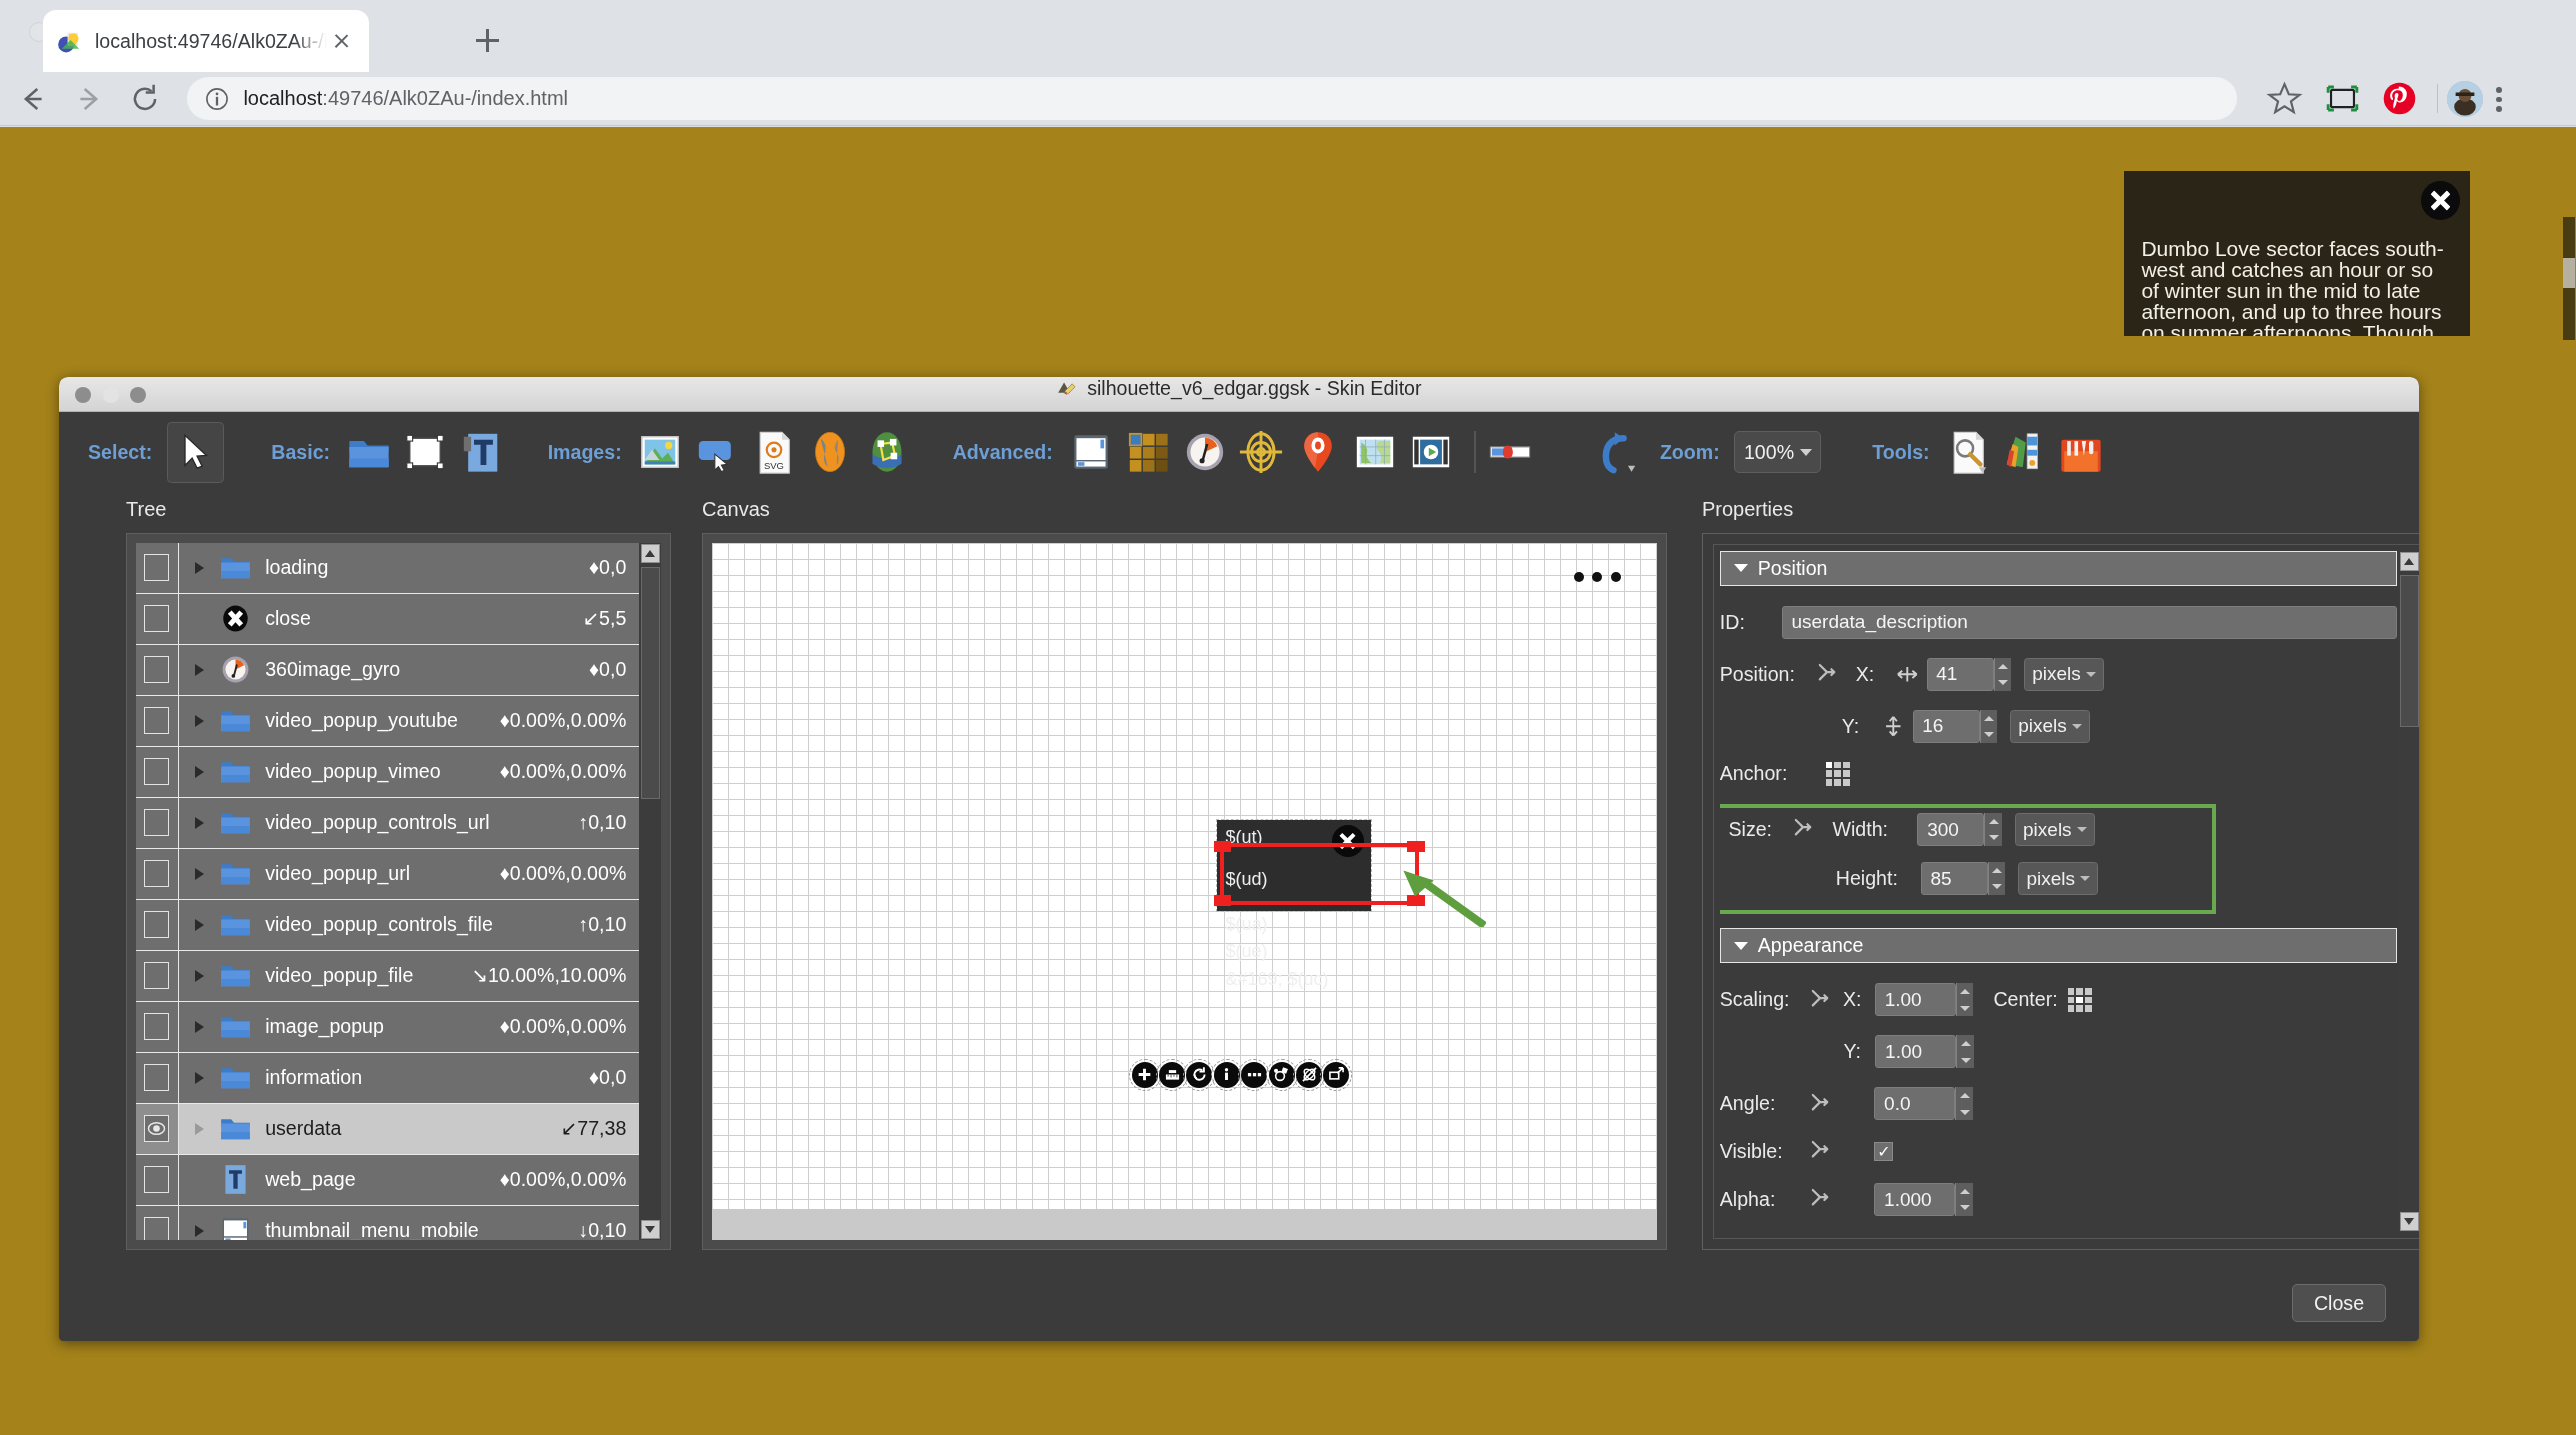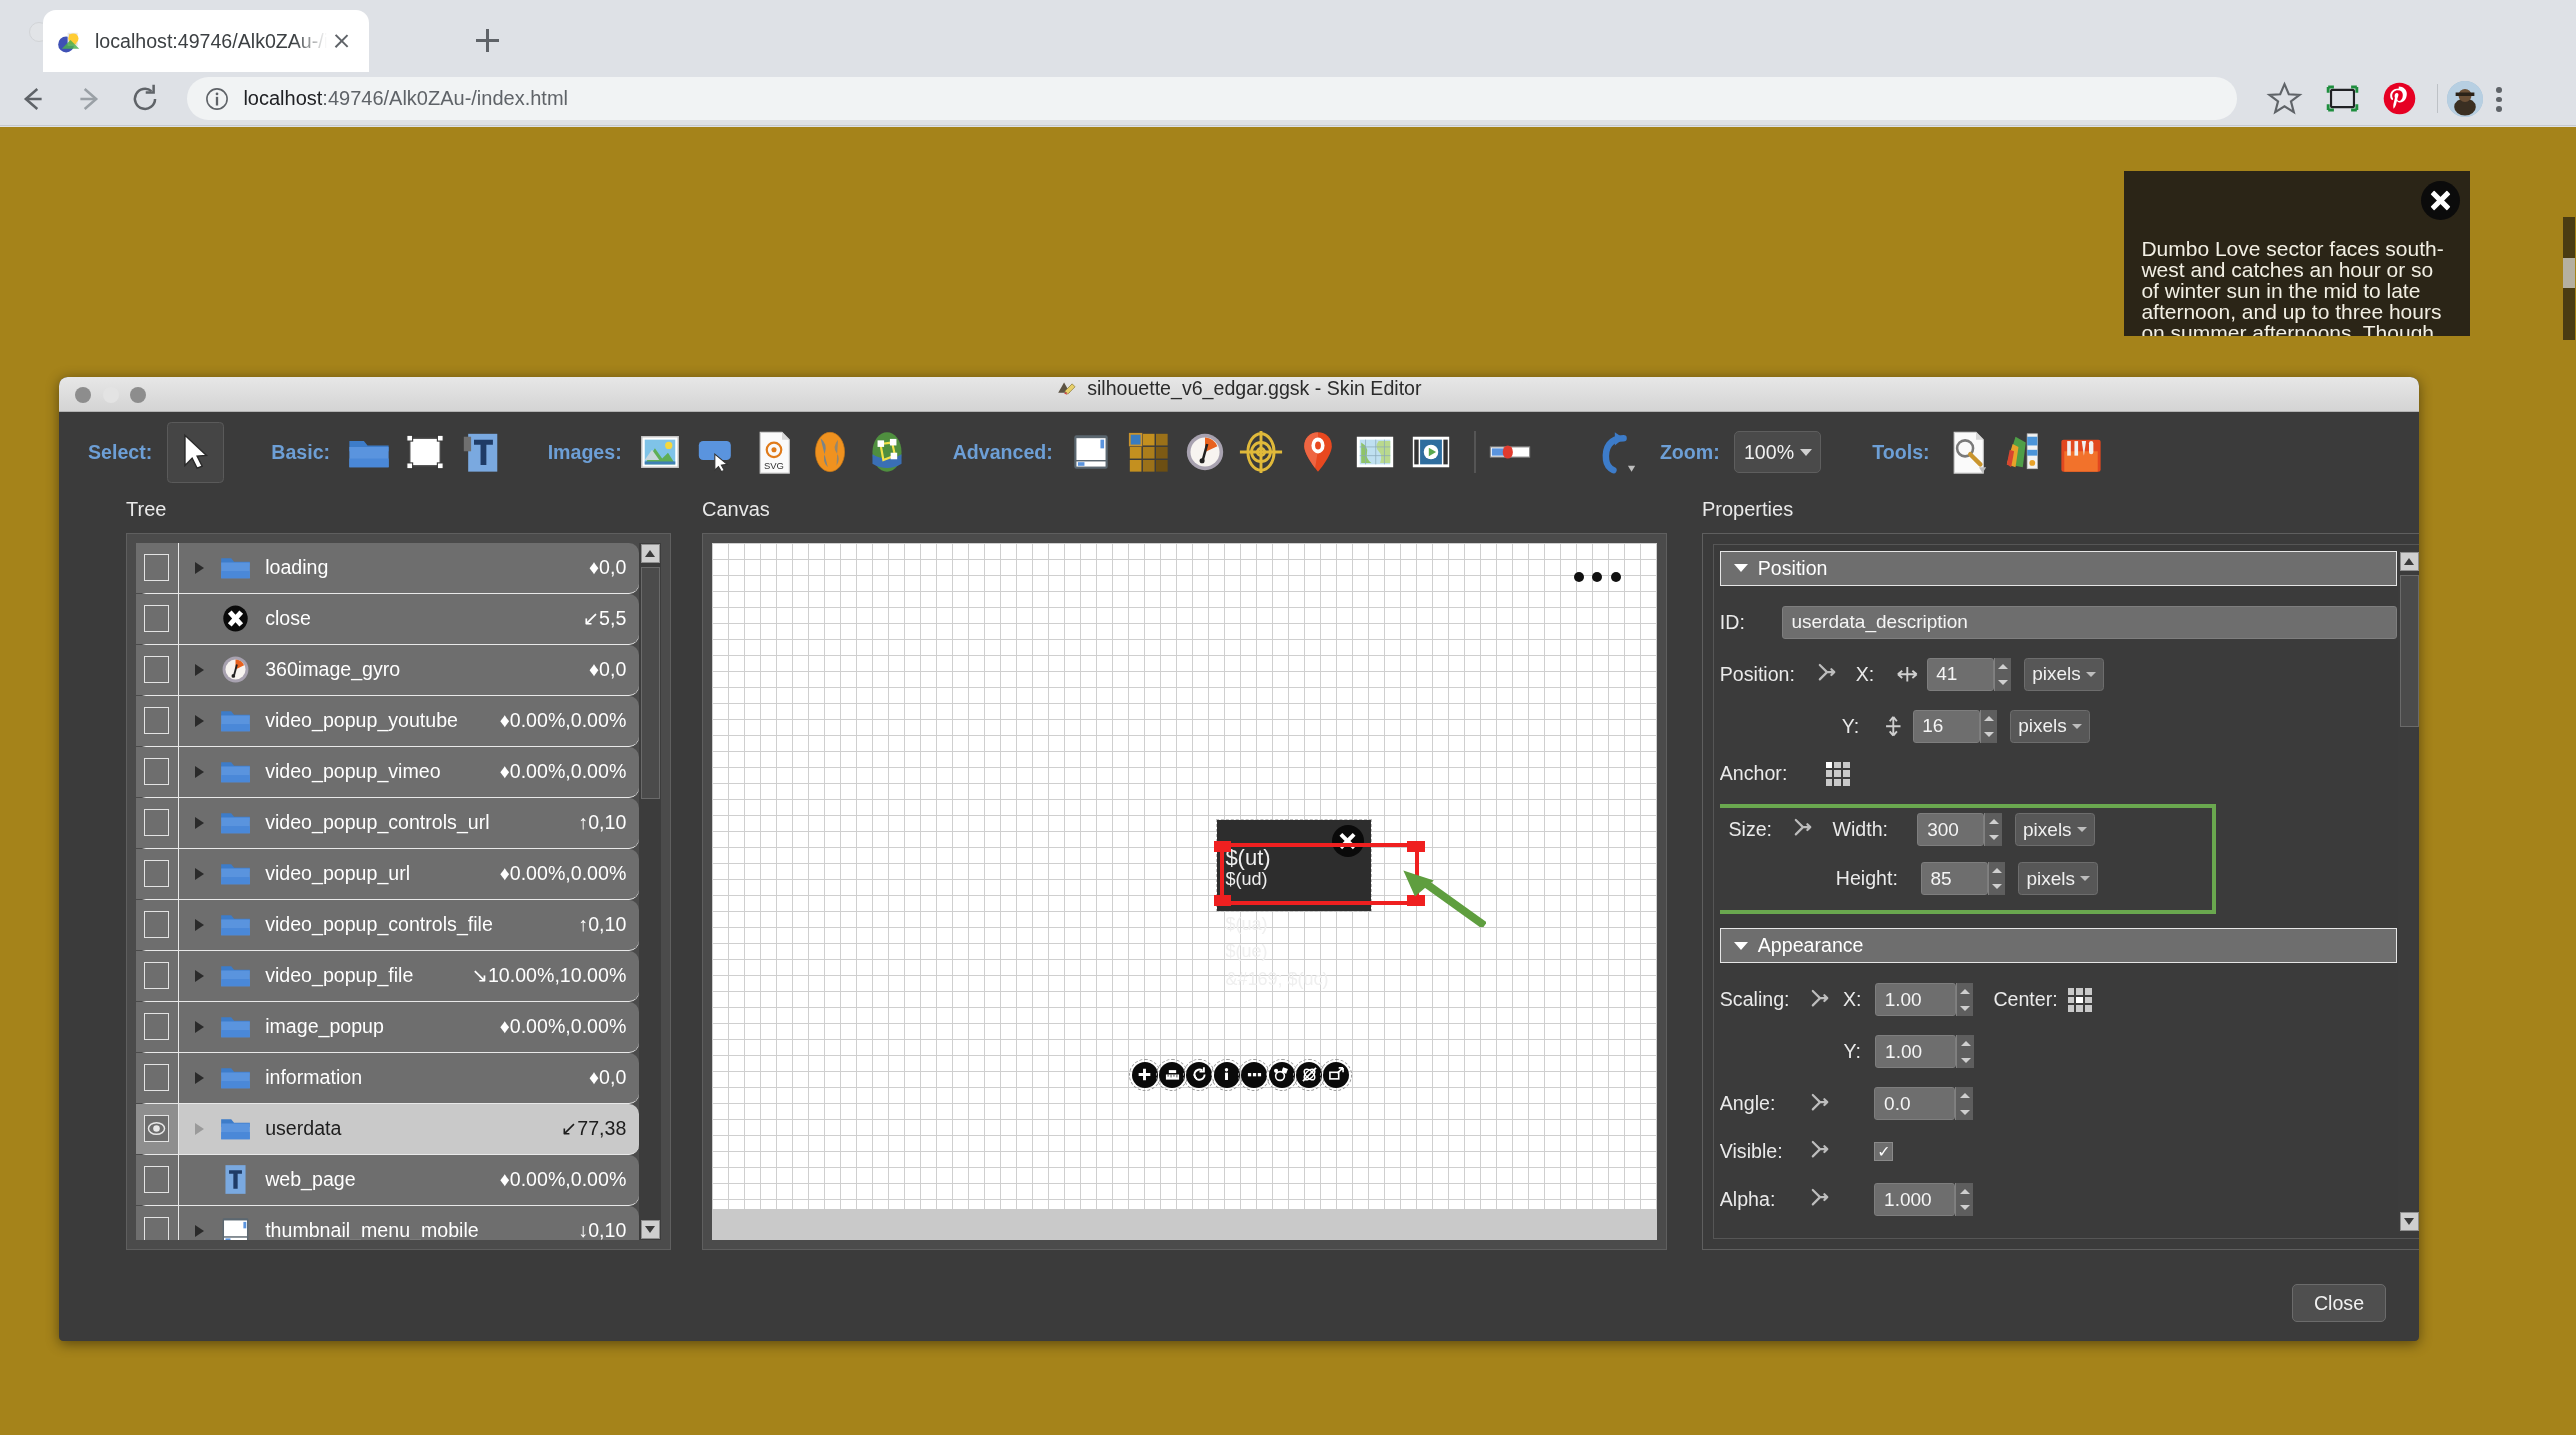--- a/index.html
+++ b/index.html
@@ -100,21 +100,21 @@
   .caret-sm { width:0;height:0;border-left:5px solid transparent;border-right:5px solid transparent;border-top:5.8px solid #bdbdbd;}
 
   
   .panels { position:absolute; left:0; top:114px; right:0; bottom:0; }
   .phead { position:absolute; color:#e9e9e9; font-size:20px; }
 
   
   .tree-wrap { position:absolute; left:67px; top:42px; width:545px; height:717px; background:#4b4b4b; border:0.7px solid #5f5f5f; }
   .tree-inner { position:absolute; left:8.7px; top:8.7px; right:8.7px; bottom:8.7px; background:#4b4b4b; display:flex; }
   .tree-list { flex:1; overflow:hidden; }
-  .trow { display:flex; align-items:center; height:51px; border-bottom:1.4px solid #e9e9e9; background:#6e6e6e;border-radius:10px; }
+  .trow { display:flex; align-items:center; height:51px; border-bottom:1.4px solid #e9e9e9; background:#6e6e6e; }
   .trow.sel { background:#c9c9c9; }
   .tcheckcell { width:43px; height:100%; display:flex; align-items:center; justify-content:center; border-right:1.4px solid #e9e9e9; background:#6e6e6e; flex:0 0 43px;}
   .trow.sel .tcheckcell{ background:#8e8e8e; }
   .tcheck { width:24.6px; height:27.5px; border:1.4px solid #e3e3e3; background:#6e6e6e; }
   .teye { width:24.6px; height:27.5px; border:1.4px solid #e3e3e3; background:#6e6e6e; position:relative; display:flex; align-items:center; justify-content:center;}
   .teye svg{width:19px;height:19px;}
   .tarrow { width:24.6px; flex:0 0 24.6px; display:flex; align-items:center; justify-content:center; margin-left:8.7px;}
   .tarrow i { width:0;height:0;border-top:6.5px solid transparent;border-bottom:6.5px solid transparent;border-left:9.4px solid #2a2a2a;}
   .trow.sel .tarrow i { border-left-color:#9a9a9a;}
   .tarrow.blank i{ border:none; }
@@ -136,21 +136,21 @@
   .canvas-stage { position:absolute; left:8.7px; top:8.7px; right:8.7px; bottom:8.7px; background:#c9c9c9; overflow:hidden; }
   .grid {
     position:absolute; left:0; top:0; width:100%; height:699px; background:#ffffff;
     background-image:linear-gradient(#cfcfcf 0.7px,transparent 0.7px),linear-gradient(90deg,#cfcfcf 0.7px,transparent 0.7px);
     background-size:16px 16px;
   }
   .popup-el {
     position:absolute; left:505px; top:277px; width:154px; height:91px; background:#2d2d2d;
     outline:1.4px dashed #bdbdbd;
   }
-  .popup-ut { position:absolute; left:8.7px; top:7.2px; color:#efefef; font-size:22px;margin-top:18px; }
+  .popup-ut { position:absolute; left:8.7px; top:7.2px; color:#efefef; font-size:18px; }
   .popup-close { position:absolute; right:7.2px; top:5.8px; width:32px; height:32px; border-radius:50%; background:#0a0a0a;}
   .popup-close:before,.popup-close:after{content:"";position:absolute;left:6.5px;top:13.8px;width:19px;height:4.3px;background:#fff;}
   .popup-close:before{transform:rotate(45deg);} .popup-close:after{transform:rotate(-45deg);}
   .popup-lines { position:absolute; left:8.7px; top:46px; color:#efefef; font-size:18px; line-height:27.5px; }
   .red-sel { position:absolute; left:508px; top:300px; width:199px; height:62px; border:4.3px solid #ef2020; }
   .red-handle { position:absolute; width:17.4px; height:11.6px; background:#ef2020; }
   .green-arrow { position:absolute; left:687px; top:326px; width:87px; height:58px; }
   .btn-bar { position:absolute; left:420px; top:519px; display:flex; align-items:center; gap:1.4px; }
   .bbtn { width:26px; height:26px; border-radius:50%; background:#0a0a0a; position:relative; outline:0.7px dashed #9a9a9a; outline-offset:2.2px; display:flex; align-items:center; justify-content:center;}
   .bbtn svg{ width:19px;height:19px; }

